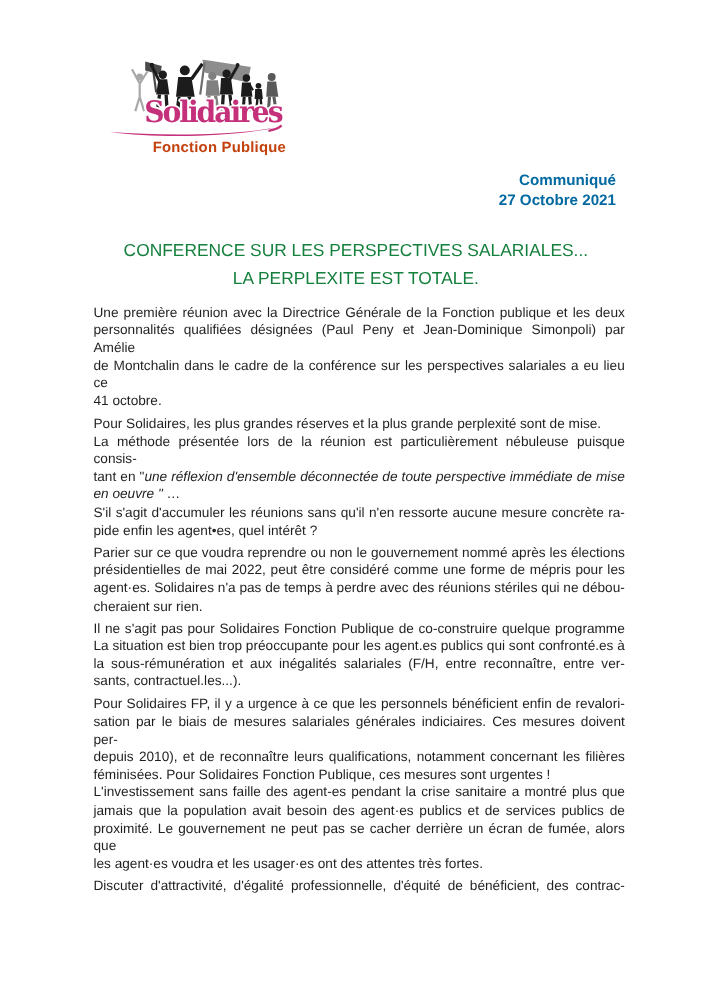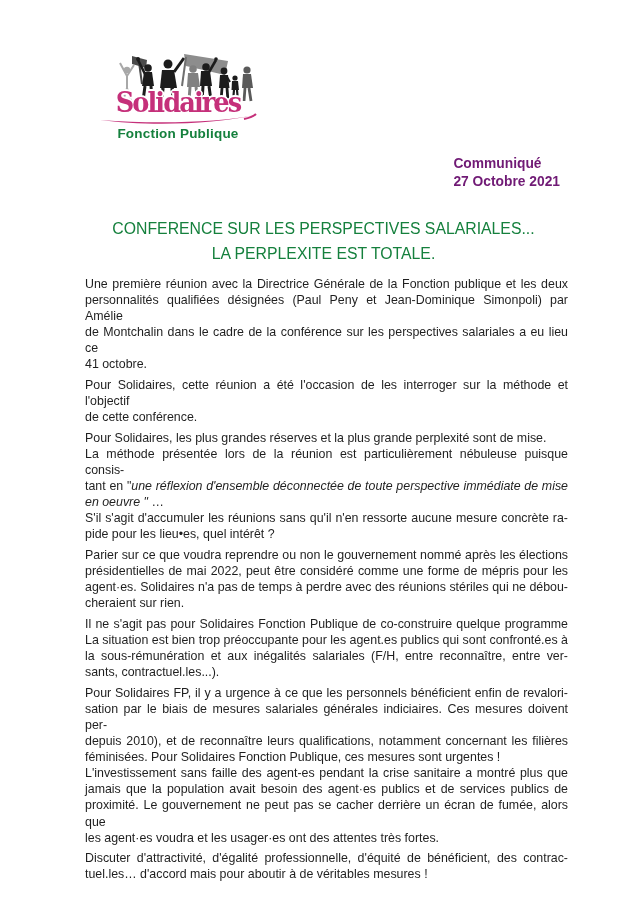--- a/index.html
+++ b/index.html
@@ -1,34 +1,34 @@
 <!DOCTYPE html>
 <html><head>
 <meta charset="utf-8">
 <style>
   html,body{margin:0;padding:0}
   body{
     width:643px;height:915px;background:#ffffff;position:relative;overflow:hidden;
     font-family:"Liberation Sans",sans-serif;color:#1f1f1f;
   }
   
-  .logo{position:absolute;left:96px;top:54px;width:164px;text-align:center}
+  .logo{position:absolute;left:96px;top:54px;width:164px;text-align:right}
   .people{display:block;margin:0 auto}
   .wordmark{
     position:relative;z-index:2;margin-top:-14px;
     font-family:"DejaVu Serif",serif;font-weight:700;font-size:27px;line-height:26px;
     letter-spacing:-2px;transform:scaleX(0.95);transform-origin:center;
     text-shadow:-2px 0 0 #fff,2px 0 0 #fff,0 -2px 0 #fff,0 2px 0 #fff,
                 -1px -1px 0 #fff,1px -1px 0 #fff,-1px 1px 0 #fff,1px 1px 0 #fff;
   }
   .swoosh{display:block;margin:-3px auto 0;position:relative;z-index:1}
-  .logo-sub{font-weight:700;font-size:13.5px;margin-top:1px;letter-spacing:.2px;color:#15803d}
+  .logo-sub{font-weight:700;font-size:13.5px;margin-top:1px;letter-spacing:.2px;color:#c2410c}
   
-  .header-right{position:absolute;top:155px;right:83px;text-align:left;
-    font-weight:700;font-size:13.8px;line-height:17.5px;color:#701a75}
+  .header-right{position:absolute;top:155px;right:83px;text-align:right;
+    font-weight:700;font-size:13.8px;line-height:17.5px;color:#0369a1}
   
   .title{position:absolute;top:216px;left:76px;width:495px;text-align:center;
     font-size:15.8px;line-height:25px;font-weight:400}
   
   .body-text{position:absolute;top:276px;left:85px;width:483px;
     font-size:12.4px;line-height:16.1px}
   .para{margin:0 0 4.5px 0}
   .bline{min-height:16.1px}
   .bline.just{text-align:justify;text-align-last:justify}
   .it{font-style:italic}
@@ -116,30 +116,26 @@
   </div>
 
   <div class="body-text" style="color: rgb(31, 31, 31);">
       <div class="para">
         <div class="bline just"><span>Une première réunion avec la Directrice Générale de la Fonction publique et les deux</span></div>
         <div class="bline just"><span>personnalités qualifiées désignées (Paul Peny et Jean-Dominique Simonpoli) par Amélie</span></div>
         <div class="bline just"><span>de Montchalin dans le cadre de la conférence sur les perspectives salariales a eu lieu ce</span></div>
         <div class="bline"><span>41 octobre.</span></div>
       </div>
       <div class="para">
-        <div class="bline just"><span>Pour Solidaires, cette réunion a été l'occasion de les interroger sur la méthode et l'objectif</span></div>
-        <div class="bline"><span>de cette conférence.</span></div>
-      </div>
-      <div class="para">
         <div class="bline"><span>Pour Solidaires, les plus grandes réserves et la plus grande perplexité sont de mise.</span></div>
         <div class="bline just"><span>La méthode présentée lors de la réunion est particulièrement nébuleuse puisque consis-</span></div>
         <div class="bline just"><span>tant en "</span><span class="it">une réflexion d'ensemble déconnectée de toute perspective immédiate de mise</span></div>
         <div class="bline"><span class="it">en oeuvre " </span><span>…</span></div>
         <div class="bline just"><span>S'il s'agit d'accumuler les réunions sans qu'il n'en ressorte aucune mesure concrète ra-</span></div>
-        <div class="bline"><span>pide pour les lieu•es, quel intérêt ?</span></div>
+        <div class="bline"><span>pide enfin les agent•es, quel intérêt ?</span></div>
       </div>
       <div class="para">
         <div class="bline just"><span>Parier sur ce que voudra reprendre ou non le gouvernement nommé après les élections</span></div>
         <div class="bline just"><span>présidentielles de mai 2022, peut être considéré comme une forme de mépris pour les</span></div>
         <div class="bline just"><span>agent·es. Solidaires n'a pas de temps à perdre avec des réunions stériles qui ne débou-</span></div>
         <div class="bline"><span>cheraient sur rien.</span></div>
       </div>
       <div class="para">
         <div class="bline just"><span>Il ne s'agit pas pour Solidaires Fonction Publique de co-construire quelque programme</span></div>
         <div class="bline just"><span>La situation est bien trop préoccupante pour les agent.es publics qui sont confronté.es à</span></div>
@@ -151,18 +147,17 @@
         <div class="bline just"><span>sation par le biais de mesures salariales générales indiciaires. Ces mesures doivent per-</span></div>
         <div class="bline just"><span>depuis 2010), et de reconnaître leurs qualifications, notamment concernant les filières</span></div>
         <div class="bline"><span>féminisées. Pour Solidaires Fonction Publique, ces mesures sont urgentes !</span></div>
         <div class="bline just"><span>L'investissement sans faille des agent-es pendant la crise sanitaire a montré plus que</span></div>
         <div class="bline just"><span>jamais que la population avait besoin des agent·es publics et de services publics de</span></div>
         <div class="bline just"><span>proximité. Le gouvernement ne peut pas se cacher derrière un écran de fumée, alors que</span></div>
         <div class="bline"><span>les agent·es voudra et les usager·es ont des attentes très fortes.</span></div>
       </div>
       <div class="para">
         <div class="bline just"><span>Discuter d'attractivité, d'égalité professionnelle, d'équité de bénéficient, des contrac-</span></div>
-        <div class="bline"><span>tuel.les… d'accord mais pour aboutir à de véritables mesures !</span></div>
         <div class="bline just"></div>
       </div>
     </div>
 
 </div>
 
 </body></html>

